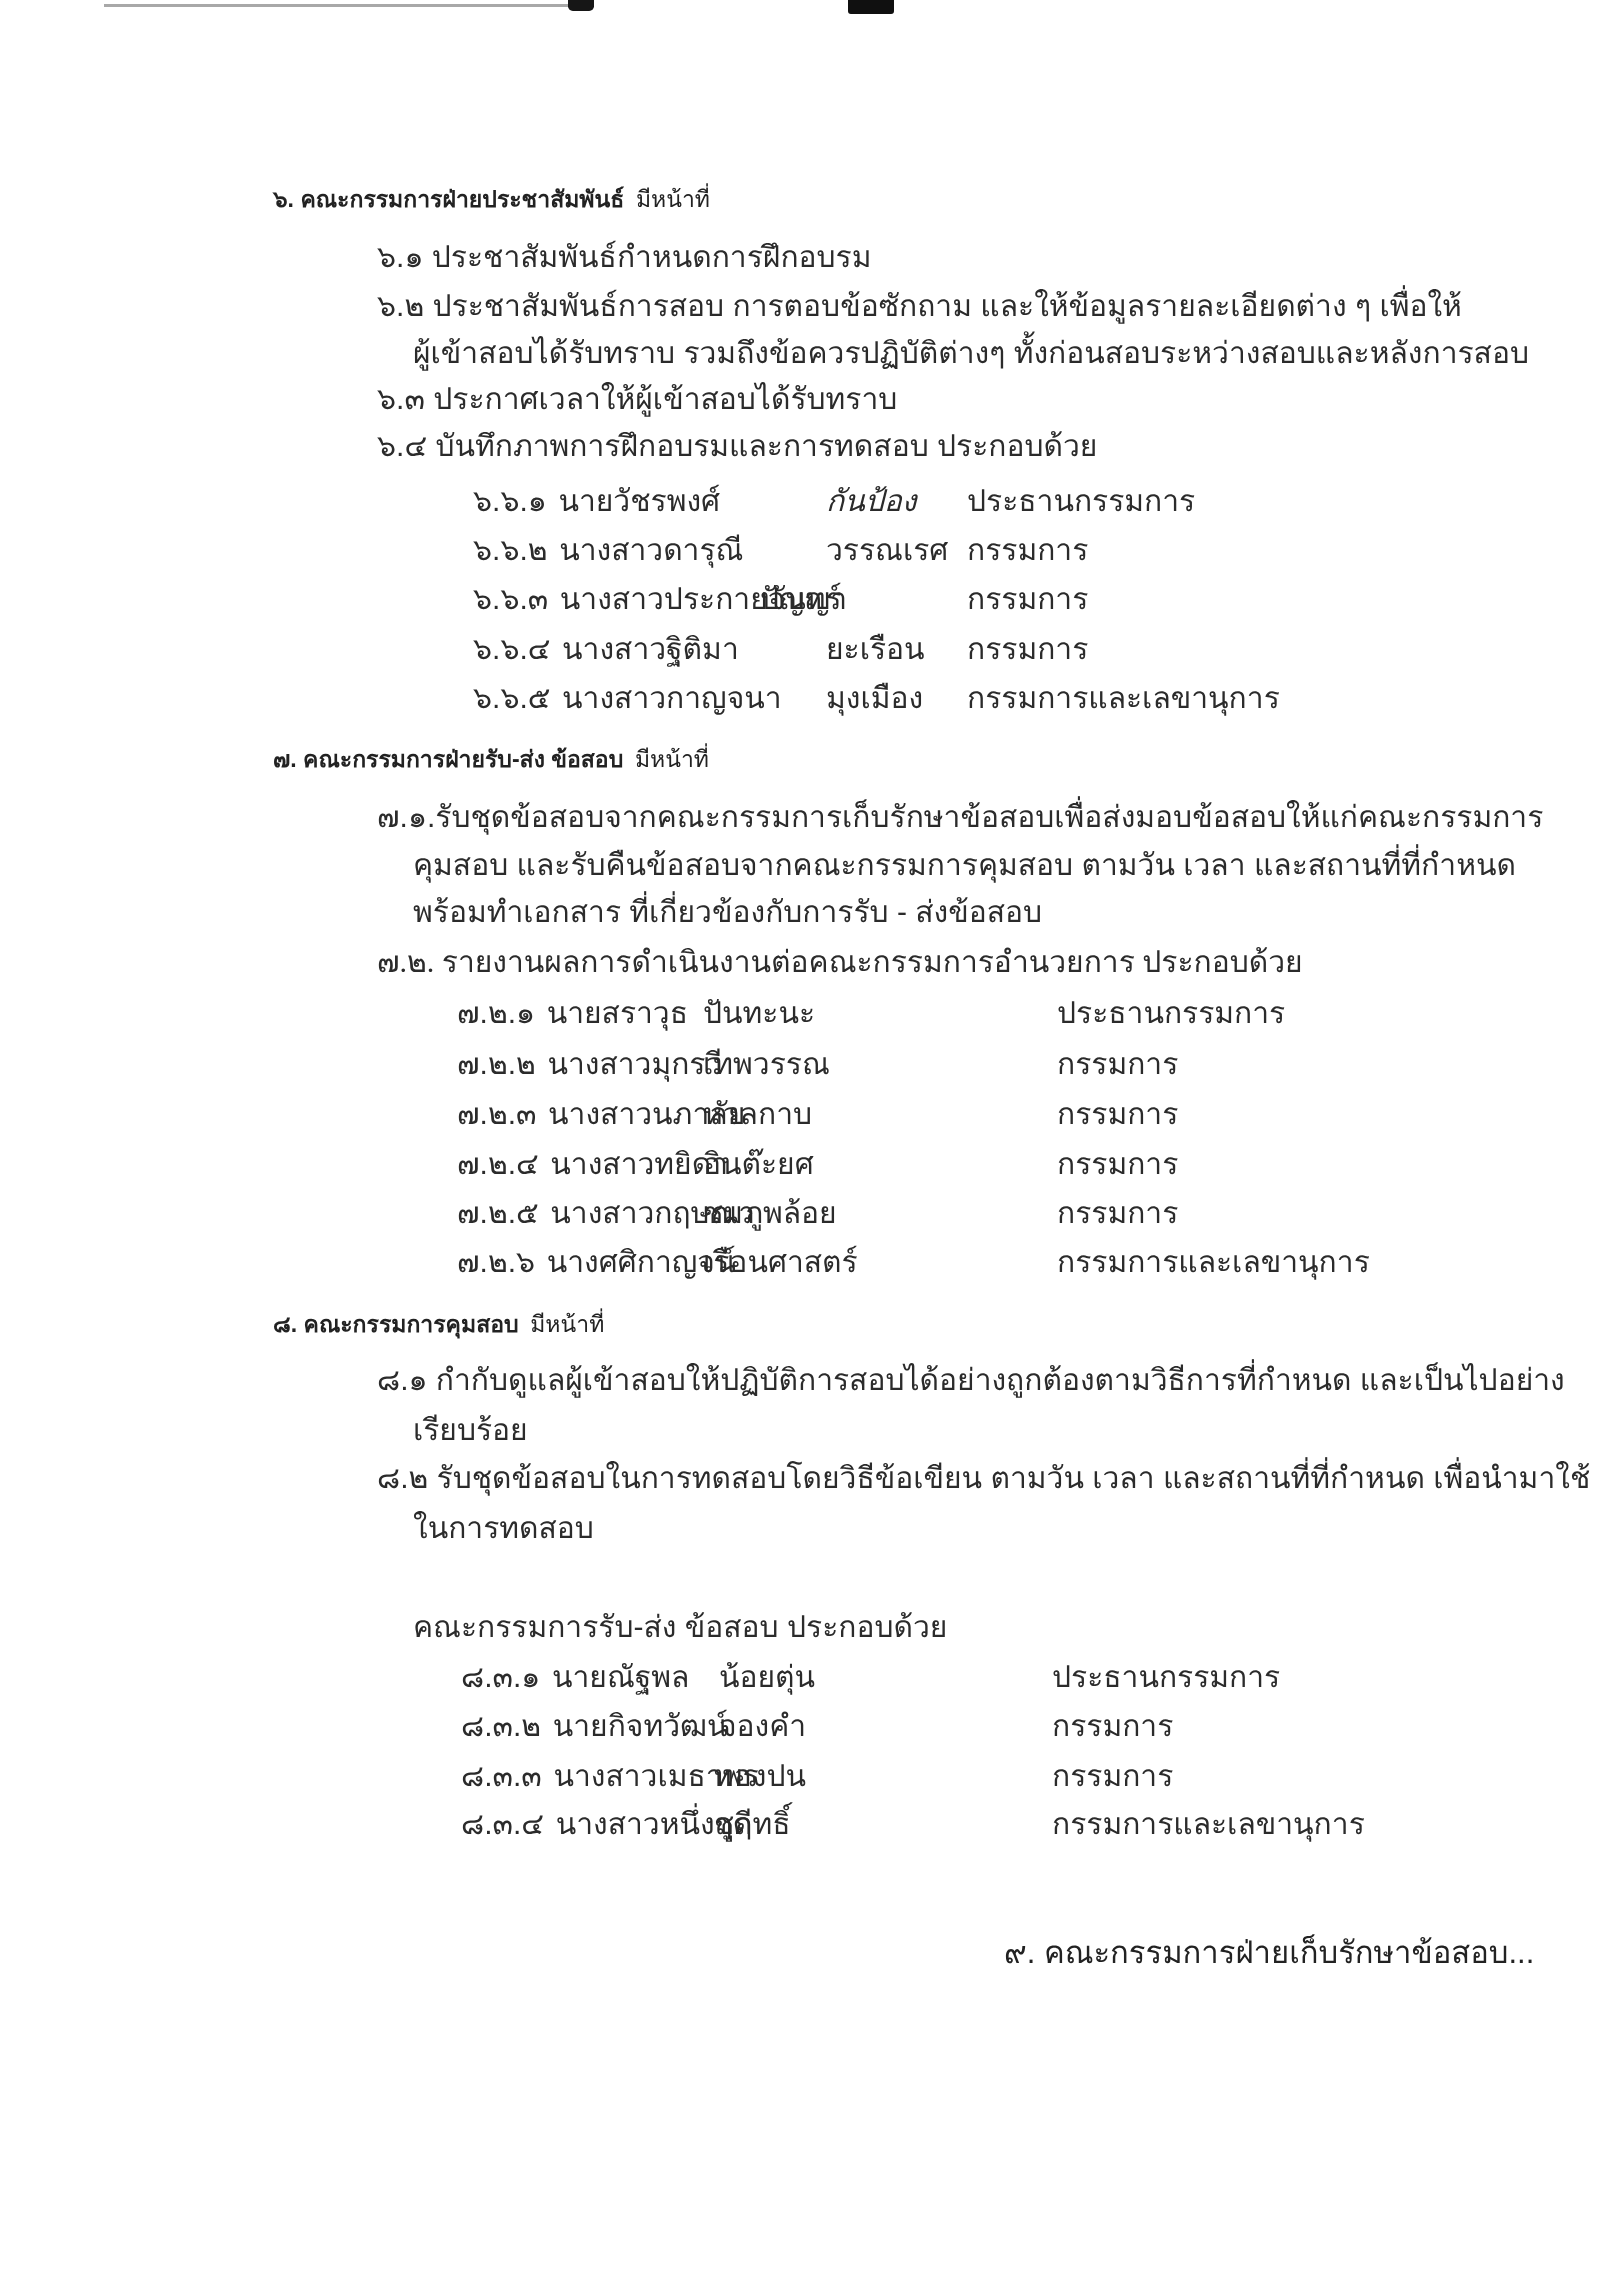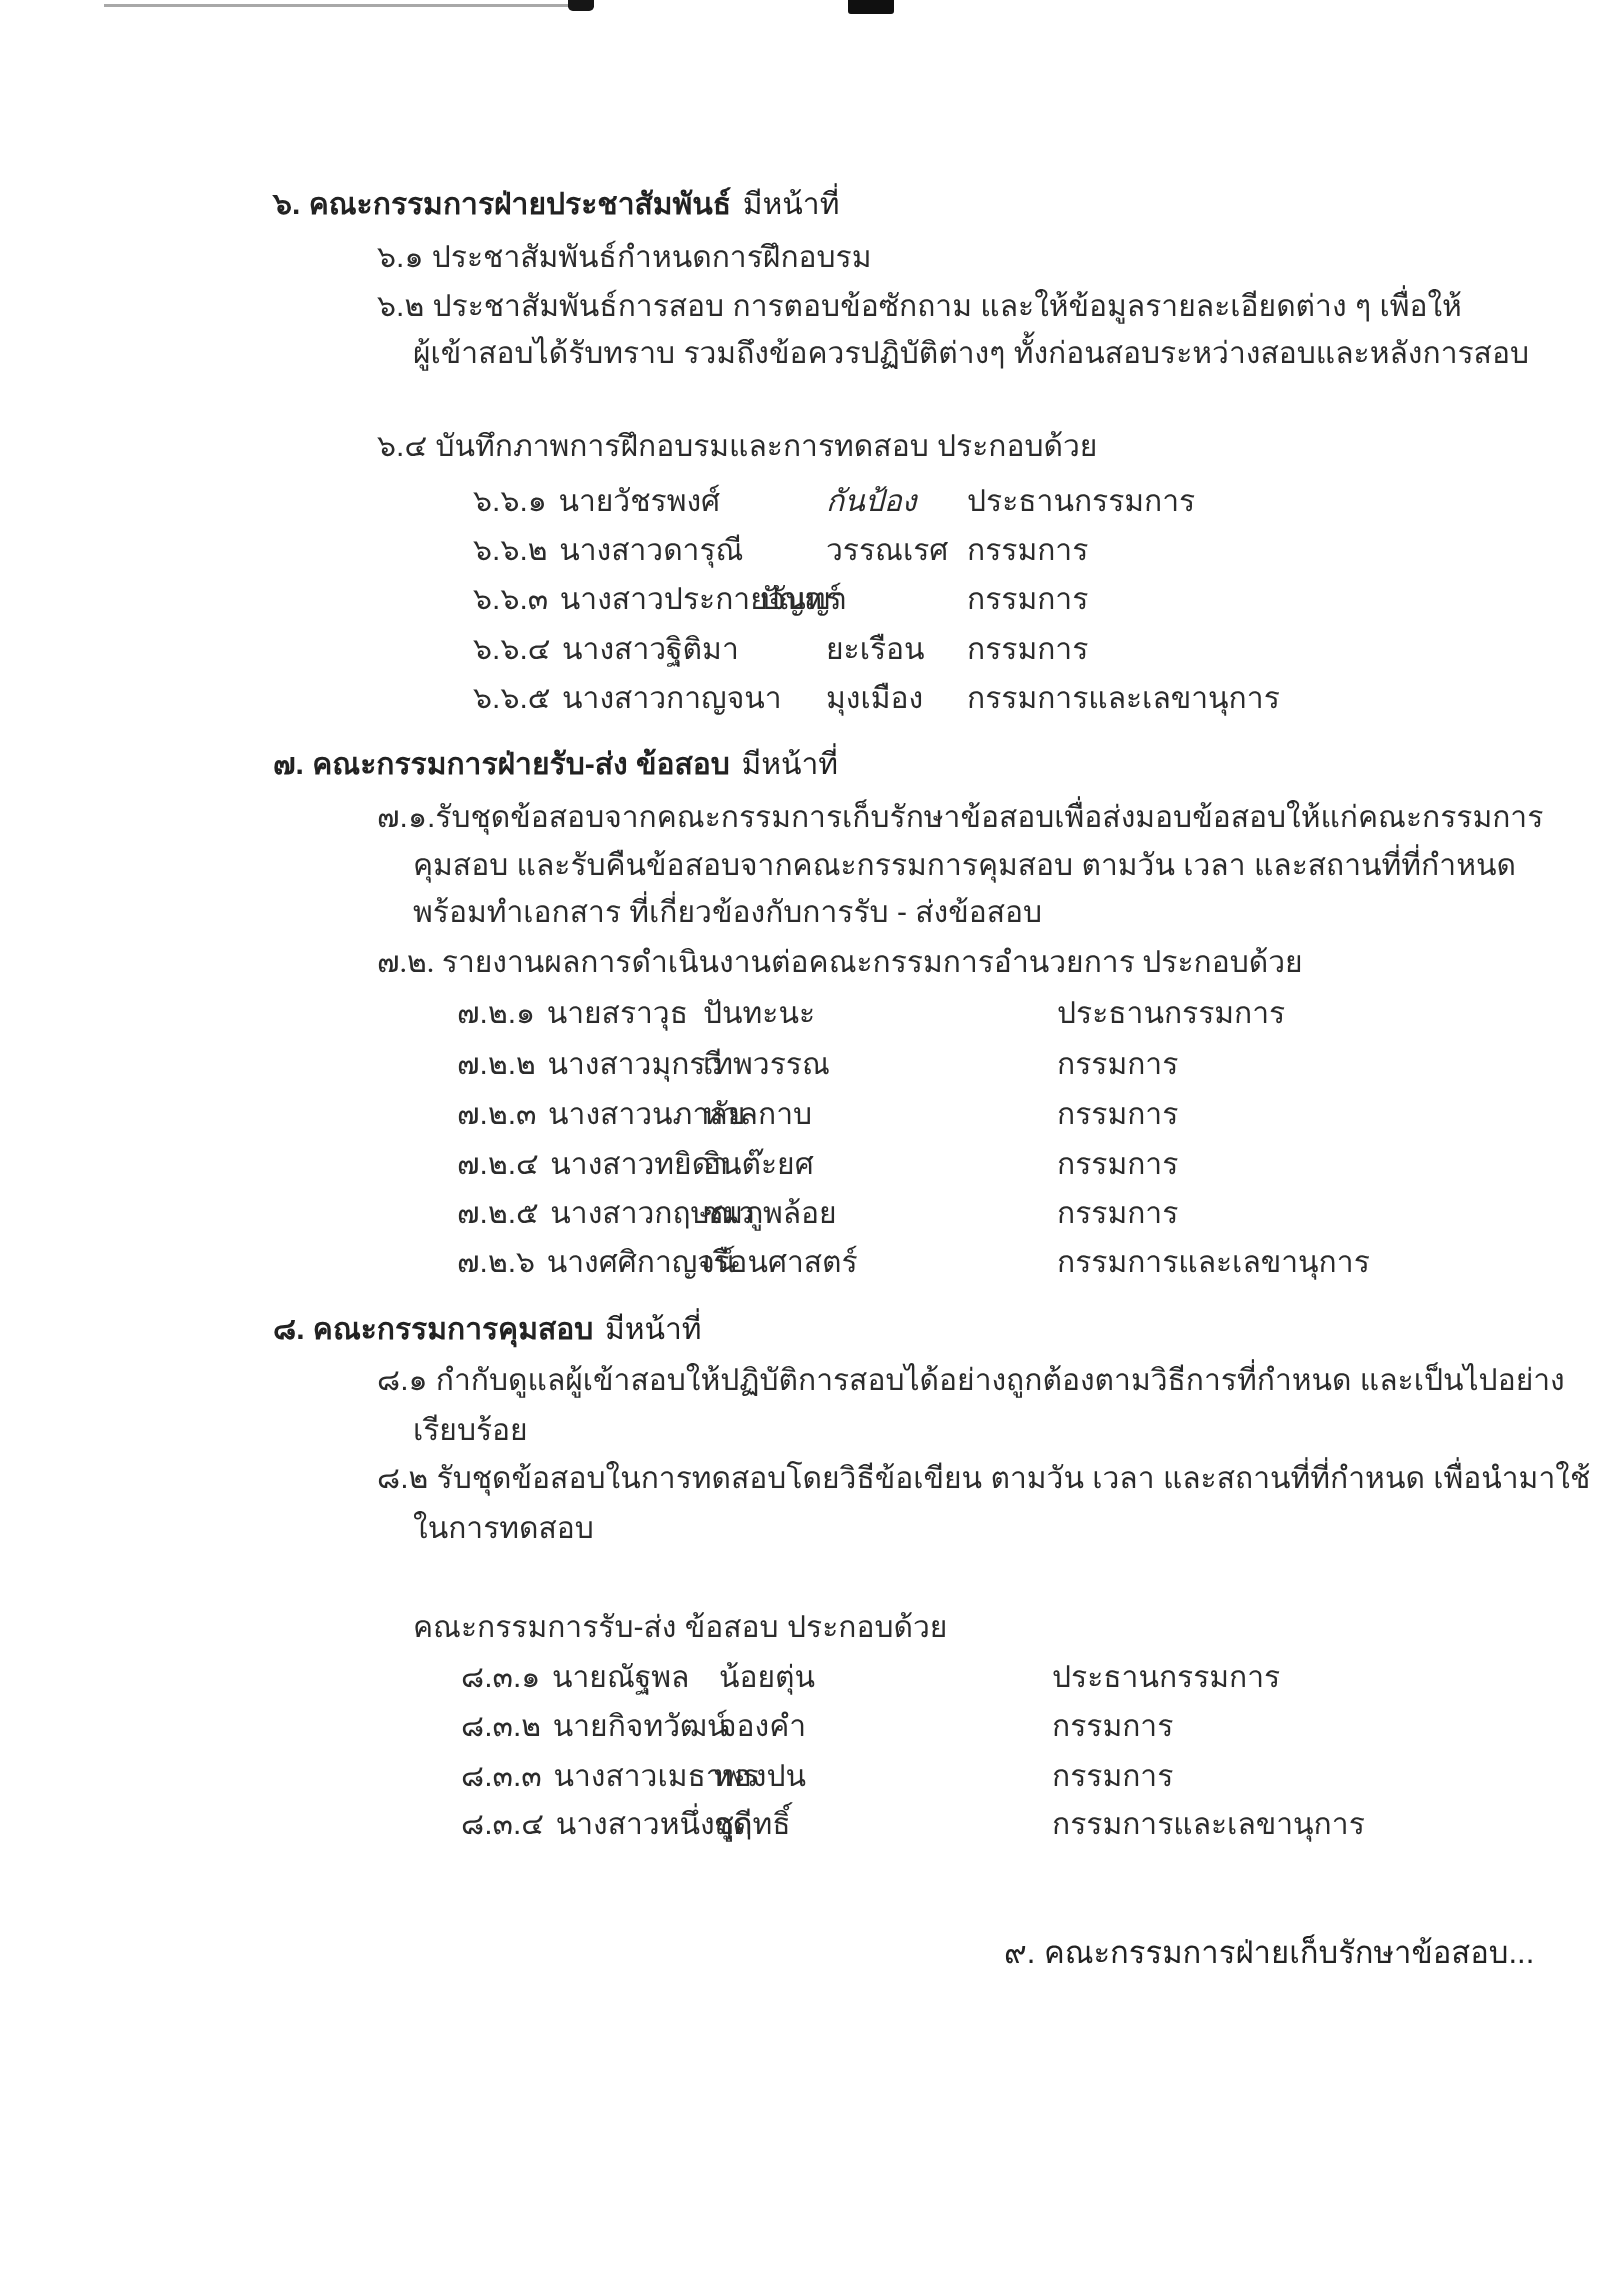--- a/index.html
+++ b/index.html
@@ -17,21 +17,21 @@
     color: #2b2b2b;
   }
   .ln {
     position: absolute;
     font-size: 30px;
     line-height: 1.25;
     white-space: nowrap;
   }
   .hd {
     font-weight: 700;
-    font-size: 30px;
+    font-size: 23px;
     color: #222222;
   }
   .hd .suffix {
     font-weight: 400;
     margin-left: 11.6px;
   }
   .mem {
     left: 0;
     width: 100%;
     height: 42px;
@@ -61,20 +61,21 @@
   <div class="art art-line"></div>
   <div class="art art-blob1"></div>
   <div class="art art-blob2"></div>
 
   <div class="ln hd" style="top:185px; left:273px;">
     <span>๖. คณะกรรมการฝ่ายประชาสัมพันธ์</span><span class="suffix">มีหน้าที่</span>
   </div>
   <div class="ln" style="top:238px; left:377px;">๖.๑ ประชาสัมพันธ์กำหนดการฝึกอบรม</div>
   <div class="ln" style="top:287px; left:377px;">๖.๒ ประชาสัมพันธ์การสอบ การตอบข้อซักถาม และให้ข้อมูลรายละเอียดต่าง ๆ เพื่อให้</div>
   <div class="ln" style="top:334px; left:413px;">ผู้เข้าสอบได้รับทราบ รวมถึงข้อควรปฏิบัติต่างๆ ทั้งก่อนสอบระหว่างสอบและหลังการสอบ</div>
+  <div class="ln" style="top:380px; left:377px;">๖.๓ ประกาศเวลาให้ผู้เข้าสอบได้รับทราบ</div>
   <div class="ln" style="top:427px; left:377px;">๖.๔ บันทึกภาพการฝึกอบรมและการทดสอบ ประกอบด้วย</div>
 
   <div class="ln mem" style="top:482px;">
     <span class="cell" style="left:473px;"><span class="m-no">๖.๖.๑</span><span>นายวัชรพงศ์</span></span>
     <span class="cell" style="left:826px;font-style:italic;">กันป้อง</span>
     <span class="cell" style="left:967px;">ประธานกรรมการ</span>
   </div>
   <div class="ln mem" style="top:531px;">
     <span class="cell" style="left:473px;"><span class="m-no">๖.๖.๒</span><span>นางสาวดารุณี</span></span>
     <span class="cell" style="left:826px;">วรรณเรศ</span>

